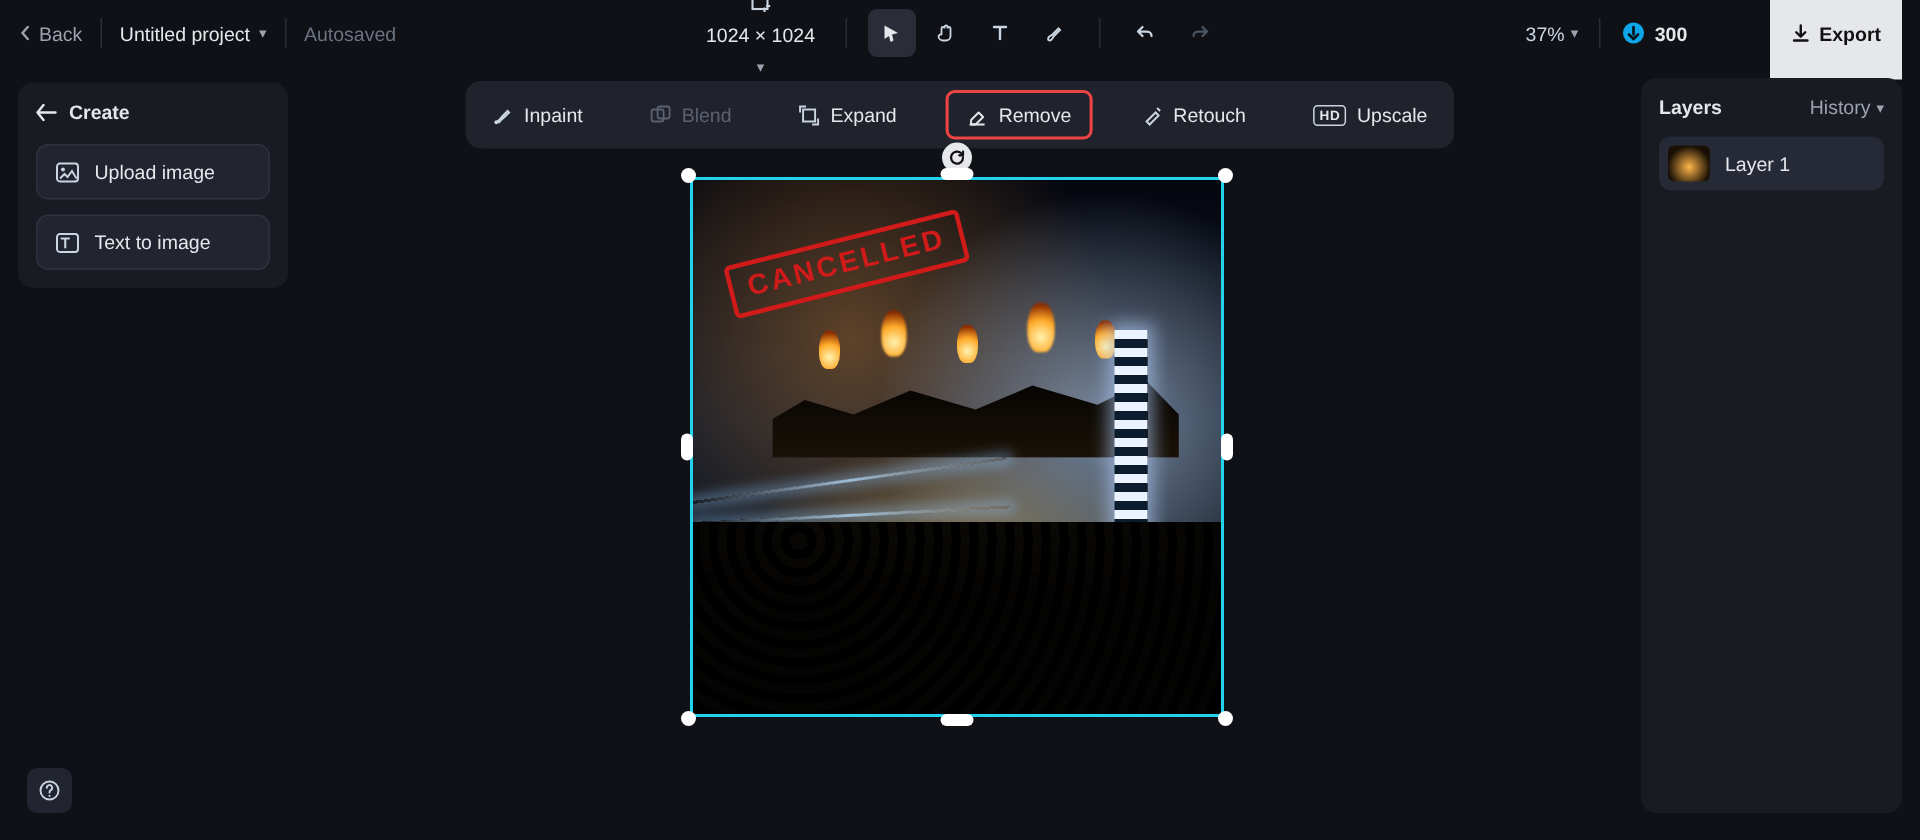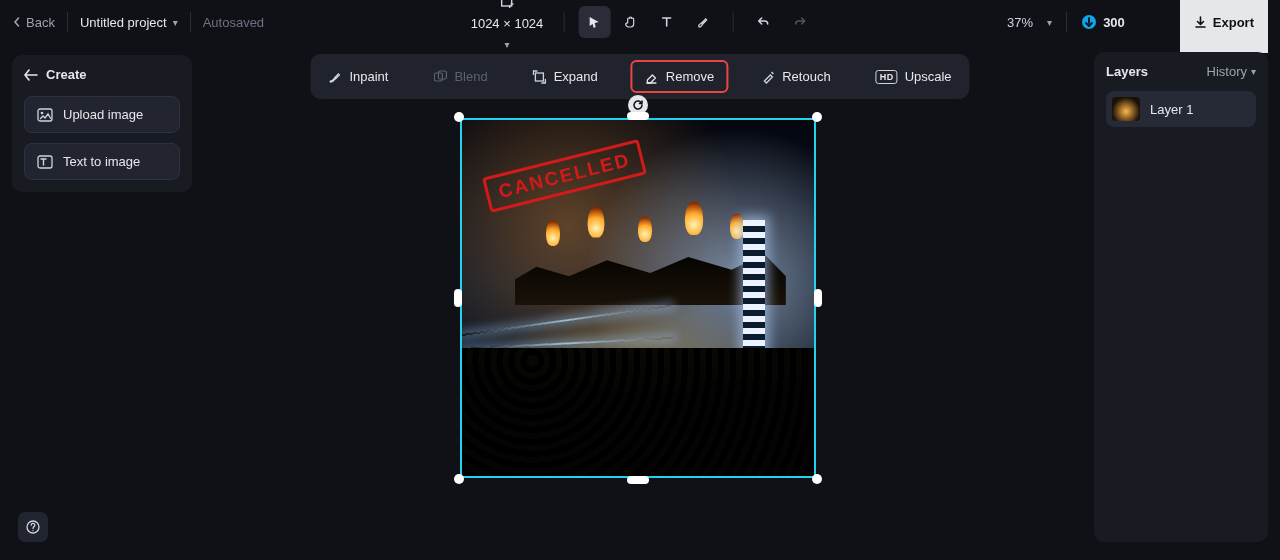--- a/index.html
+++ b/index.html
@@ -30,21 +30,21 @@
     .topbar-center { position: absolute; left: 50%; transform: translateX(-50%); display: flex; align-items: center; gap: 14px; }
     .dim-btn { display: flex; align-items: center; gap: 8px; color: #e5e7eb; cursor: pointer; padding: 4px 6px; flex-direction: column; }
     .tool-group { display: flex; align-items: center; gap: 4px; }
     .tool-btn {
       width: 32px; height: 32px; border-radius: 6px; display: flex; align-items: center; justify-content: center;
       color: #cbd5e1; cursor: pointer;
     }
     .tool-btn.active { background: #2a2d38; }
     .tool-btn.muted { color: #4b5563; }
     .topbar-right { margin-left: auto; display: flex; align-items: center; gap: 14px; }
-    .zoom { color: #cbd5e1; display: flex; align-items: center; gap: 14px; cursor: pointer; }
+    .zoom { color: #cbd5e1; display: flex; align-items: center; gap: 4px; cursor: pointer; }
     .credits { display: flex; align-items: center; gap: 6px; color: #38bdf8; cursor: pointer; }
     .export-btn {
       background: #e5e7eb; color: #111; border-radius: 0; padding: 23px 14px;
       display: flex; align-items: center; gap: 6px; font-weight: 600; cursor: pointer; margin-left: 41px;
     }
 
     
     .sidebar {
       position: absolute; left: 12px; top: 55px; width: 180px;
       background: #191b23; border-radius: 10px; padding: 12px; display: flex; flex-direction: column; gap: 10px;

